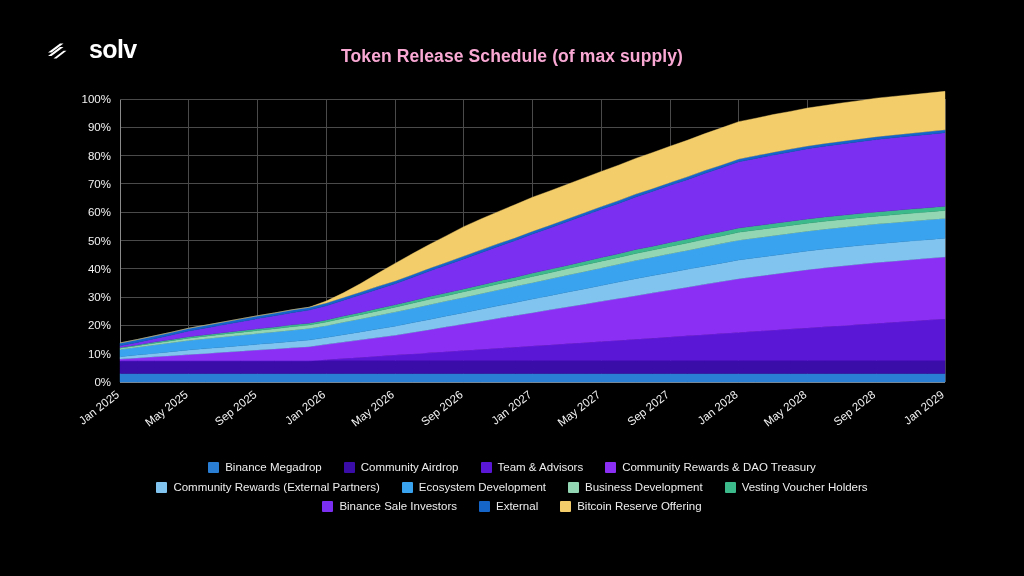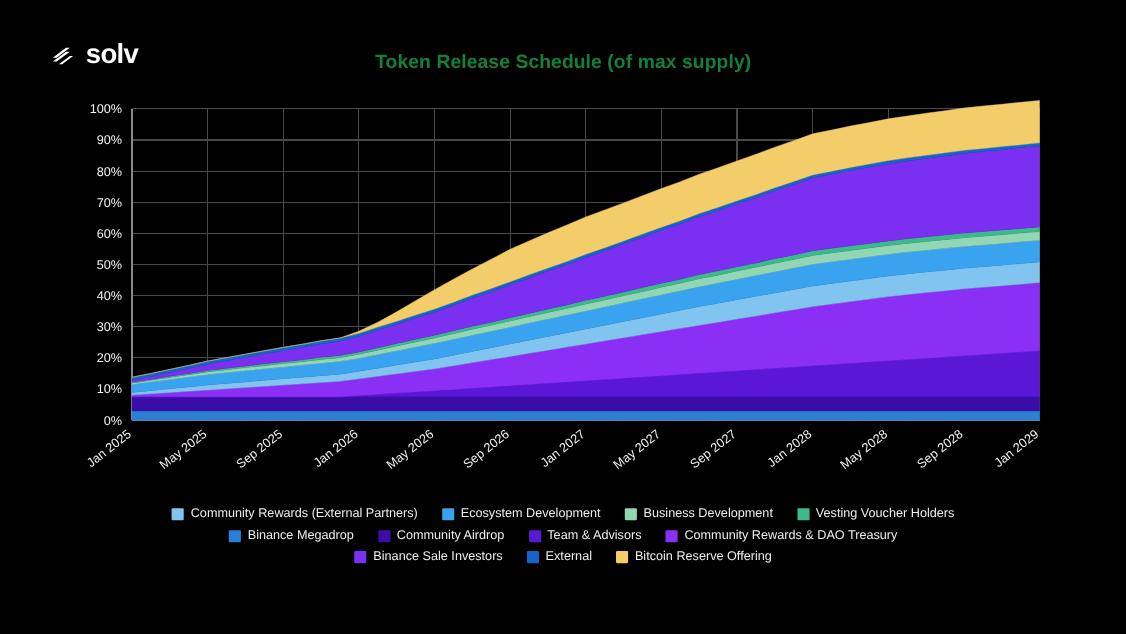--- a/index.html
+++ b/index.html
@@ -6,28 +6,28 @@
   body{
     width:1024px;height:576px;
     background:#000000;
     font-family:"Liberation Sans", sans-serif;
     overflow:hidden;
     position:relative;
   }
   #root{position:absolute;inset:0;}
 
   
-  .logo{position:absolute;left:44px;top:36px;display:flex;align-items:center;gap:8px;}
+  .logo{position:absolute;left:44px;top:36px;display:flex;align-items:center;gap:19px;}
   .logo-mark{width:26px;height:26px;}
   .logo-word{color:#ffffff;font-size:25px;font-weight:600;letter-spacing:-0.6px;line-height:1;}
 
   
   .chart-title{
     position:absolute;left:0;right:0;top:46px;
-    text-align:center;color:#15803d;
+    text-align:center;color:#f9a8d4;
     font-size:17.5px;font-weight:700;letter-spacing:.1px;
   }
 
   
   .plot-wrap{position:absolute;left:0;top:0;width:1024px;height:576px;}
   svg.plot{position:absolute;left:0;top:0;}
 
   .ytick{fill:#f2f2f2;font-size:11.5px;font-family:"Liberation Sans",sans-serif;text-anchor:end;}
   .xtick{fill:#f2f2f2;font-size:11.5px;font-family:"Liberation Sans",sans-serif;}
   .gridline{stroke:#4a4a4a;stroke-width:1;shape-rendering:crispEdges;}
@@ -124,52 +124,52 @@
         <text x="738.75" y="396" class="xtick" text-anchor="end" transform="rotate(-38 738.75 396)">Jan 2028</text>
         <text x="807.5" y="396" class="xtick" text-anchor="end" transform="rotate(-38 807.50 396)">May 2028</text>
         <text x="876.25" y="396" class="xtick" text-anchor="end" transform="rotate(-38 876.25 396)">Sep 2028</text>
         <text x="945" y="396" class="xtick" text-anchor="end" transform="rotate(-38 945.00 396)">Jan 2029</text>
       </svg>
   </div>
 
   <div class="legend" id="legend">
       <div class="legend-row">
         <div class="legend-item">
+          <span class="swatch" style="background: rgb(42, 127, 212);"></span>
+          <span class="legend-label">Binance Megadrop</span>
+        </div>
+        <div class="legend-item">
+          <span class="swatch" style="background: rgb(58, 12, 168);"></span>
+          <span class="legend-label">Community Airdrop</span>
+        </div>
+        <div class="legend-item">
+          <span class="swatch" style="background: rgb(90, 23, 214);"></span>
+          <span class="legend-label">Team &amp; Advisors</span>
+        </div>
+        <div class="legend-item">
+          <span class="swatch" style="background: rgb(139, 47, 245);"></span>
+          <span class="legend-label">Community Rewards &amp; DAO Treasury</span>
+        </div>
+      </div>
+      <div class="legend-row">
+        <div class="legend-item">
           <span class="swatch" style="background: rgb(130, 196, 240);"></span>
           <span class="legend-label">Community Rewards (External Partners)</span>
         </div>
         <div class="legend-item">
           <span class="swatch" style="background: rgb(58, 163, 239);"></span>
           <span class="legend-label">Ecosystem Development</span>
         </div>
         <div class="legend-item">
           <span class="swatch" style="background: rgb(147, 214, 180);"></span>
           <span class="legend-label">Business Development</span>
         </div>
         <div class="legend-item">
           <span class="swatch" style="background: rgb(60, 186, 140);"></span>
           <span class="legend-label">Vesting Voucher Holders</span>
-        </div>
-      </div>
-      <div class="legend-row">
-        <div class="legend-item">
-          <span class="swatch" style="background: rgb(42, 127, 212);"></span>
-          <span class="legend-label">Binance Megadrop</span>
-        </div>
-        <div class="legend-item">
-          <span class="swatch" style="background: rgb(58, 12, 168);"></span>
-          <span class="legend-label">Community Airdrop</span>
-        </div>
-        <div class="legend-item">
-          <span class="swatch" style="background: rgb(90, 23, 214);"></span>
-          <span class="legend-label">Team &amp; Advisors</span>
-        </div>
-        <div class="legend-item">
-          <span class="swatch" style="background: rgb(139, 47, 245);"></span>
-          <span class="legend-label">Community Rewards &amp; DAO Treasury</span>
         </div>
       </div>
       <div class="legend-row">
         <div class="legend-item">
           <span class="swatch" style="background: rgb(123, 47, 240);"></span>
           <span class="legend-label">Binance Sale Investors</span>
         </div>
         <div class="legend-item">
           <span class="swatch" style="background: rgb(21, 101, 201);"></span>
           <span class="legend-label">External</span>

